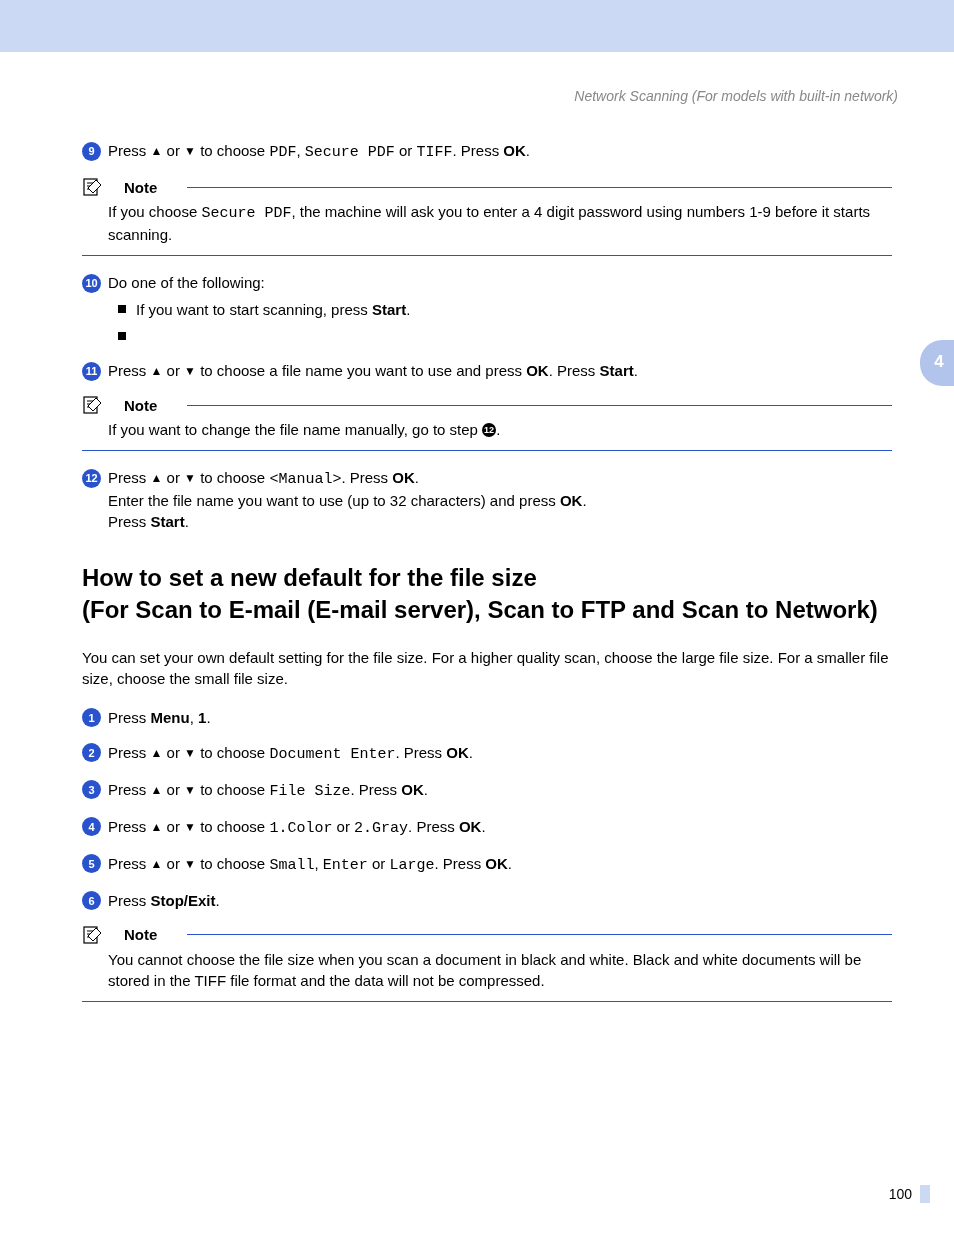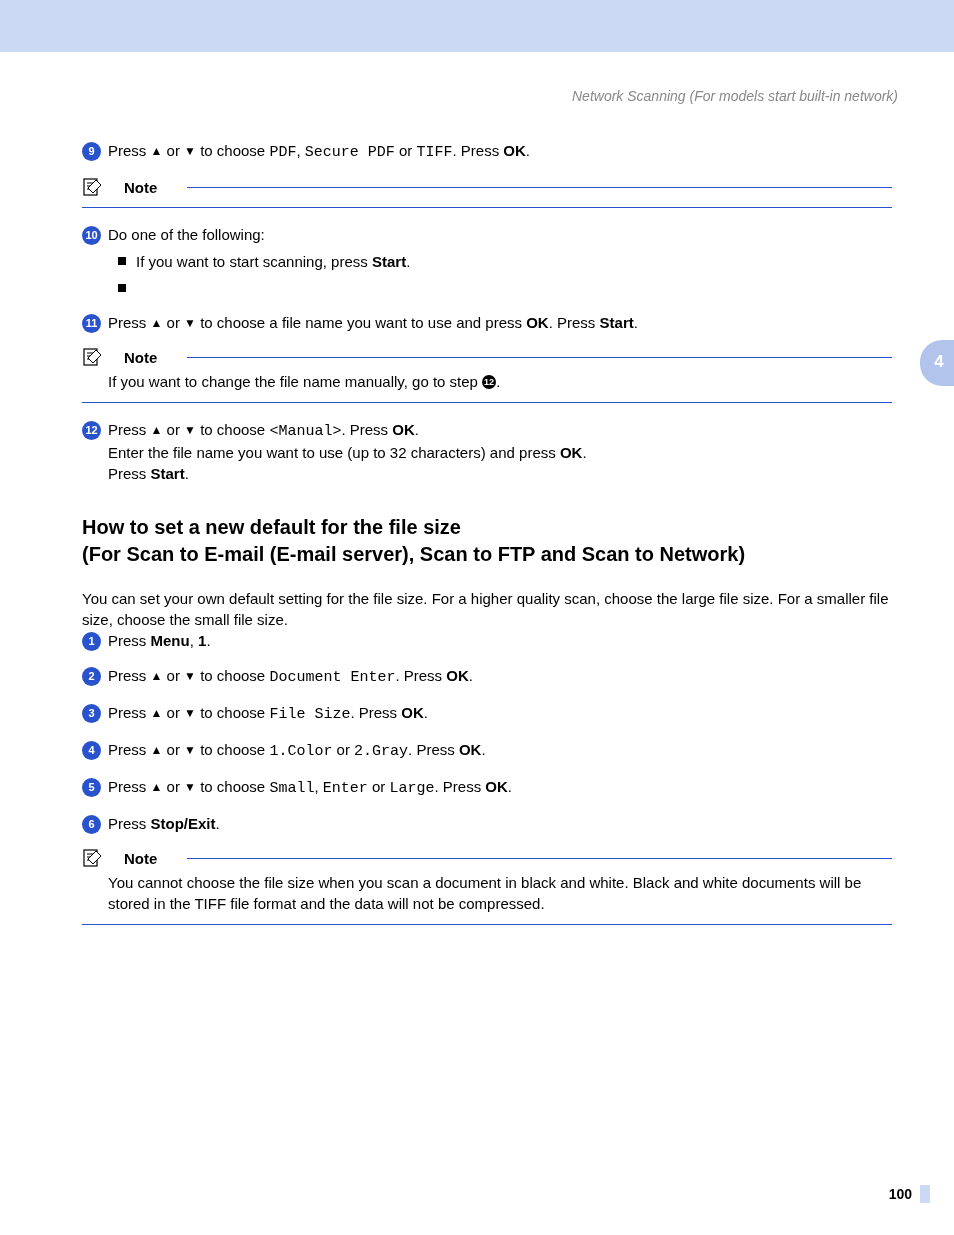--- a/index.html
+++ b/index.html
@@ -2,53 +2,53 @@
 <html><head>
 <meta charset="utf-8">
 <style>
   * { box-sizing: border-box; margin: 0; padding: 0; }
   body { width: 954px; height: 1235px; font-family: Arial, Helvetica, sans-serif; font-size: 15px; color: #000; position: relative; background: #fff; }
   .top-banner { height: 52px; background: #ccd9f5; width: 100%; }
   .chapter-tab { position: absolute; right: 0; top: 340px; width: 34px; height: 46px; background: #b3c4ec; border-top-left-radius: 22px; border-bottom-left-radius: 22px; color: #fff; font-weight: bold; font-size: 17px; display: flex; align-items: center; justify-content: center; }
   .chapter-tab span { position: relative; left: 2px; top: -1px; }
   .header-text { position: absolute; top: 88px; right: 56px; color: #888; font-style: italic; font-size: 14px; }
   .page-footer { position: absolute; bottom: 32px; right: 24px; display: flex; align-items: center; }
-  .page-footer .num { font-weight: bold; font-size: 14px; margin-right: 8px; }
+  .page-footer .num { font-weight: normal; font-size: 14px; margin-right: 8px; }
   .page-footer .bar { width: 10px; height: 18px; background: #ccd9f5; }
   .content { position: absolute; left: 82px; top: 140px; width: 810px; }
   .step { display: flex; margin-bottom: 14px; }
   .num-bullet { flex: 0 0 26px; }
   .circ { width: 19px; height: 19px; border-radius: 50%; background: #2953cc; color: #fff; font-size: 11px; font-weight: bold; display: inline-flex; align-items: center; justify-content: center; position: relative; top: 1px; }
   .circ.sm { width: 14px; height: 14px; font-size: 9px; background: #000; vertical-align: middle; position: relative; top: -1px; }
   .step-body { flex: 1; line-height: 1.4; }
   .mono { font-family: "Courier New", monospace; font-size: 15px; text-align: right; }
   b { font-weight: bold; }
   .note-block { margin-bottom: 16px; margin-top: 4px; }
   .note-header { display: flex; align-items: center; gap: 22px; }
   .note-icon { width: 20px; height: 20px; display: inline-block; }
   .note-label { font-weight: bold; font-size: 15px; }
   .note-line { flex: 1; height: 0; border-top: 1.5px solid #2953cc; margin-left: 8px; }
   .note-body { margin-left: 26px; margin-top: 4px; line-height: 1.4; }
   .note-bottom { border-top: 1.5px solid #2953cc; height: 0; margin-top: 10px; }
   .bullet-line { display: flex; margin: 6px 0 6px 10px; }
   .sq { width: 8px; height: 8px; background: #000; flex: 0 0 8px; margin-right: 10px; margin-top: 6px; }
-  .section-heading { font-weight: bold; font-size: 20px; line-height: 1.35; margin-top: 30px; margin-bottom: 20px; }
-  .intro { line-height: 1.4; }
+  .section-heading { font-weight: bold; font-size: 24px; line-height: 1.35; margin-top: 30px; margin-bottom: 20px; }
+  .intro { line-height: 1.4; margin-bottom: 18px; }
   .arrow { font-size: 12px; position: relative; top: -1px; }
 </style>
 </head>
 <body>
 
 <div class="top-banner"></div>
 
 <div class="chapter-tab">
     <span>4</span>
   </div>
 
-<div class="header-text">Network Scanning (For models start built-in network)</div>
+<div class="header-text">Network Scanning (For models with built-in network)</div>
 
 <div class="content">
 
   <div class="step">
     <div class="num-bullet"><span class="circ">9</span></div>
     <div class="step-body">
       <span>Press </span><span class="arrow">▲</span><span> or </span><span class="arrow">▼</span><span> to choose </span><span class="mono">PDF</span><span>, </span><span class="mono">Secure PDF</span><span> or </span><span class="mono">TIFF</span><span>. Press </span><b>OK</b><span>.</span>
     </div>
   </div>
 
@@ -59,20 +59,23 @@
             <rect x="2" y="2" width="13" height="16" fill="none" stroke="#000" stroke-width="1.2"></rect>
             <line x1="5" y1="6" x2="12" y2="6" stroke="#000" stroke-width="1"></line>
             <line x1="5" y1="9" x2="12" y2="9" stroke="#000" stroke-width="1"></line>
             <line x1="5" y1="12" x2="12" y2="12" stroke="#000" stroke-width="1"></line>
             <path d="M14 3 L19 8 L11 16 L6 11 Z" fill="#fff" stroke="#000" stroke-width="1"></path>
           </svg>
       </span>
       <span class="note-label">Note</span>
       <span class="note-line"></span>
     </div>
+    <div class="note-body">
+      <span>If you choose </span><span class="mono">Secure PDF</span><span>, the machine will ask you to enter a 4 digit password using numbers 1-9 before it starts scanning.</span>
+    </div>
     <div class="note-bottom"></div>
   </div>
 
   <div class="step">
     <div class="num-bullet"><span class="circ">10</span></div>
     <div class="step-body">
       <div>Do one of the following:</div>
       <div class="bullet-line">
         <span class="sq"></span>
         <span><span>If you want to start scanning, press </span><b>Start</b><span>.</span></span>

